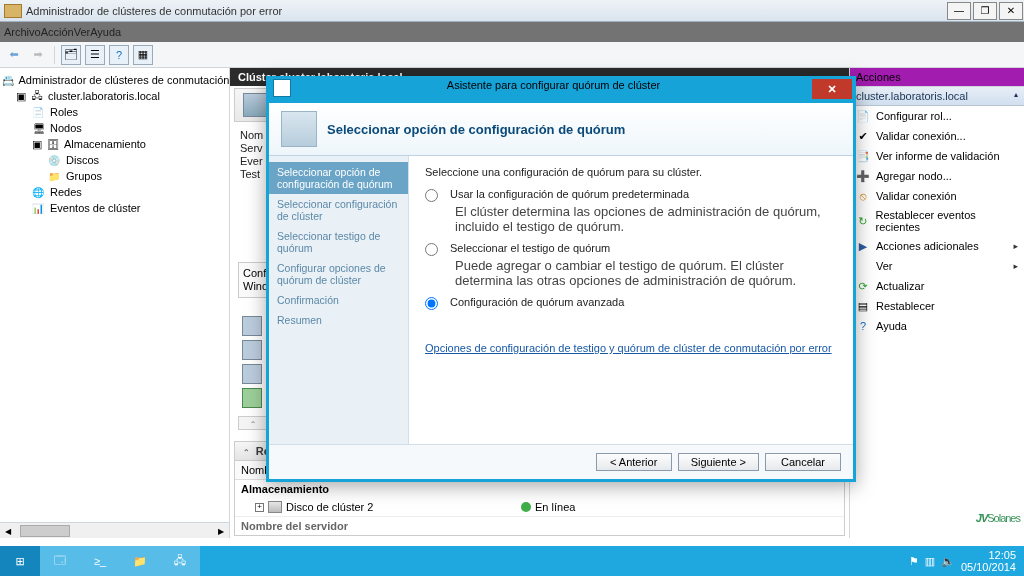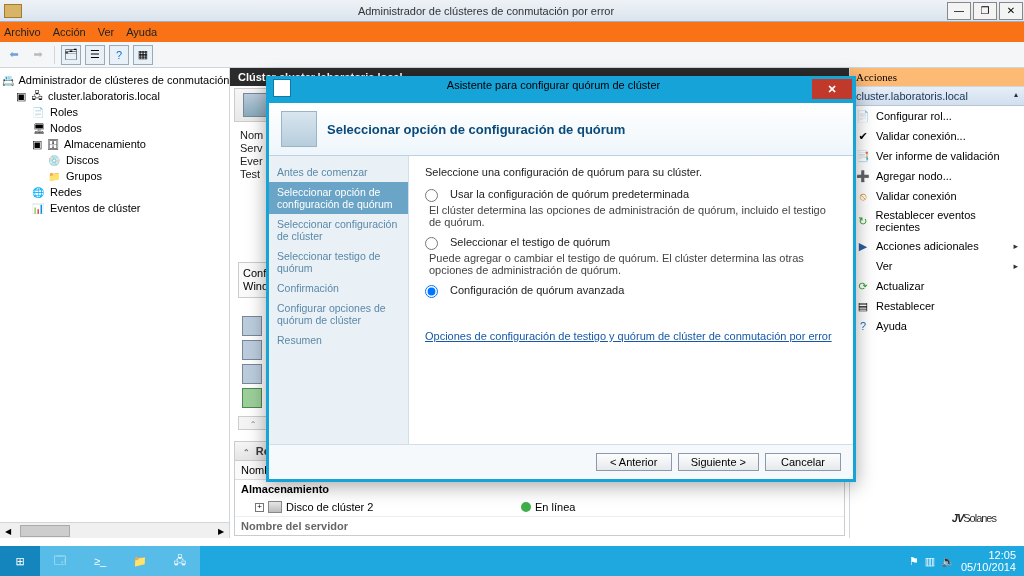--- a/index.html
+++ b/index.html
@@ -1,25 +1,25 @@
 <!DOCTYPE html>
 <html><head>
 <meta charset="utf-8">
 <style>
 * { box-sizing: border-box; margin: 0; padding: 0; font-family: "Segoe UI", Tahoma, sans-serif; font-size: 11px; }
 body { background: #fff; width: 1024px; height: 576px; overflow: hidden; position: relative; }
 
 
 .titlebar { background: linear-gradient(#eef2f6,#dae4ee); height: 22px; display: flex; align-items: center; border-bottom: 1px solid #a0b0c0; }
-.titlebar .title { flex: 1; text-align: center; color: #333; }
+.titlebar .title { flex: 1; text-align: left; color: #333; }
 .titlebar .winbtns { display: flex; }
 .titlebar .winbtn { width: 24px; height: 18px; border: 1px solid #888; margin: 0 1px; display: flex; align-items: center; justify-content: center; background: #f4f4f4; font-size: 10px; }
 
 
-.menubar { background: #f97316; height: 20px; display: flex; align-items: center; padding: 0 4px; gap: 12px; color: #222; }
+.menubar { background: #737373; height: 20px; display: flex; align-items: center; padding: 0 4px; color: #222; }
 .menubar span { cursor: default; }
 
 
 .toolbar { background: #f4f6f8; height: 26px; display: flex; align-items: center; padding: 0 4px; gap: 4px; border-bottom: 1px solid #cfd6dc; }
 .toolbar .tbtn { width: 20px; height: 20px; border: 1px solid transparent; display: flex; align-items: center; justify-content: center; }
 .toolbar .tbtn.boxed { border: 1px solid #9ab; background: #e8f0f8; }
 .toolbar .sep { width: 1px; height: 18px; background: #cfd6dc; margin: 0 2px; }
 
 
 .main { display: flex; height: 470px; }
@@ -54,21 +54,21 @@
 .restable .rhdr { background: linear-gradient(#f6f6f6,#e4e4e4); border-bottom: 1px solid #ccc; padding: 3px 8px; font-weight: bold; color: #3a3a3a;}
 .restable .cols { display: flex; border-bottom: 1px solid #ddd; background: #fafafa; }
 .restable .cols div { padding: 3px 6px; border-right: 1px solid #ddd; }
 .restable .cols .c1 { width: 280px; } .restable .cols .c2 { width: 120px; } .restable .cols .c3 { flex:1; }
 .restable .grp { padding: 3px 6px; font-weight: bold; }
 .restable .row { display: flex; }
 .restable .row div { padding: 3px 6px; }
 .restable .row .c1 { width: 280px; padding-left: 20px; display:flex; align-items:center; gap:4px;} .restable .row .c2 { width: 120px; display:flex;align-items:center;gap:4px;} .restable .row .c3 { flex:1; }
 
 
-.actions-hdr { background: #fdba74; border-bottom: 1px solid #cfd6dc; padding: 3px 6px; font-weight: normal; font-family: Liberation Serif, serif; }
+.actions-hdr { background: #a21caf; border-bottom: 1px solid #cfd6dc; padding: 3px 6px; font-weight: normal; }
 .actions-sec { background: linear-gradient(#e7eef7,#d1dfef); padding: 3px 6px; border-bottom: 1px solid #b8c4d2; font-weight: normal; color: #1a3355; display:flex; }
 .actions-sec .arrow { margin-left:auto; color:#1a3355; font-size:8px;}
 .action-item { display: flex; align-items: center; gap: 6px; padding: 3px 6px; cursor: default; }
 .action-item .ai { width: 14px; height: 14px; display:inline-flex; align-items:center; justify-content:center; font-size:11px;}
 .action-item .sub { margin-left:auto; font-size:9px; color:#333; }
 
 
 .wizard-overlay { position: absolute; left: 266px; top: 76px; width: 590px; background: #fff; border: 3px solid #16a3d8; box-shadow: 0 4px 18px rgba(0,0,0,.35); }
 .wizard-title { background: #16a3d8; display: flex; align-items: flex-start; height: 24px; }
 .wizard-title .wicon { width: 18px; height: 18px; margin: 0 4px; background: #fff; border:1px solid #0c7aa5; }
@@ -80,36 +80,36 @@
 .wizard-head .whtxt { font-weight: bold; color: #0a4a7a; font-size: 13px; }
 
 .wizard-body { display:flex; min-height: 288px; }
 .wizard-steps { width: 140px; background: #eaf1f6; border-right: 1px solid #d2dee8; padding: 6px 0; }
 .wizard-steps .step { padding: 4px 8px; color: #5a88a8; font-size: 10.5px; }
 .wizard-steps .step.active { background: #6aa4c6; color: #fff; }
 .wizard-content { flex:1; padding: 10px 16px; font-size: 11px; color: #222; }
 .wizard-content .lead { margin-bottom: 10px; }
 .wizard-content .opt { display:flex; gap:12px; align-items:flex-start; margin: 8px 0 2px; }
 .wizard-content .opt input { margin-top: 1px; }
-.wizard-content .desc { margin-left: 4px; color: #444; font-size: 11px; margin-bottom: 6px; }
+.wizard-content .desc { margin-left: 30px; color: #444; font-size: 13px; margin-bottom: 6px; }
 .wizard-content .link { color: #1758a6; text-decoration: underline; margin-top: 30px; display: inline-block; }
 
 .wizard-btns { display:flex; justify-content:flex-end; gap:6px; padding: 8px 12px; border-top: 1px solid #d2dee8; background:#f6f9fb;}
 .wizard-btns button { padding: 2px 12px; border: 1px solid #8a9aac; background: linear-gradient(#fdfdfd,#e6e9ec); font-size:11px; min-width:76px;}
 
 
 .taskbar { position: absolute; bottom: 0; left: 0; right: 0; height: 30px; background: #1fa7e0; display: flex; align-items: center; }
 .taskbar .start { width: 40px; height: 30px; background: #1486bd; display:flex; align-items:center; justify-content:center; color:#fff;}
 .taskbar .task { width: 40px; height: 30px; display:flex; align-items:center; justify-content:center; color:#fff; }
 .taskbar .task.active { background: rgba(255,255,255,.25); }
 .taskbar .tray { margin-left:auto; display:flex; align-items:center; gap:6px; padding: 0 8px; color:#fff; font-size:10px;}
 .taskbar .clock { text-align:right; line-height: 1.1; }
 
 
-.watermark { position:absolute; right: 28px; bottom: 44px; font-size: 42px; font-weight: 300; color: #000000; letter-spacing: -1px; opacity:.85;}
+.watermark { position:absolute; right: 4px; bottom: 44px; font-size: 42px; font-weight: 300; color: #15803d; letter-spacing: -1px; opacity:.85;}
 .watermark .j { font-style: italic; font-weight: 600; }
 
 .expander-glyph { width:10px; text-align:center; display:inline-block;}
 .green-dot{width:10px;height:10px;border-radius:50%;background:#3fae49;display:inline-block;}
 .disk-icon{width:14px;height:12px;background:linear-gradient(#e8e8e8,#bcbcbc);border:1px solid #888;display:inline-block;}
 .plusbox{width:9px;height:9px;border:1px solid #777;display:inline-flex;align-items:center;justify-content:center;font-size:8px;line-height:1;}
 .chevron{font-size:8px;color:#777;}
 </style>
 </head>
 <body>
@@ -306,26 +306,25 @@
     <div class="wicon"></div>
     <div class="wtxt">Asistente para configurar quórum de clúster</div>
     <div class="wclose">✕</div>
   </div>
   <div class="wizard-head">
     <div class="whicon"></div>
     <div class="whtxt">Seleccionar opción de configuración de quórum</div>
   </div>
   <div class="wizard-body">
     <div class="wizard-steps">
-      <div class="step">Antes de comenzar</div>
       <div class="step active">Seleccionar opción de configuración de quórum</div>
       <div class="step">Seleccionar configuración de clúster</div>
       <div class="step">Seleccionar testigo de quórum</div>
+      <div class="step">Configurar opciones de quórum de clúster</div>
       <div class="step">Confirmación</div>
-      <div class="step">Configurar opciones de quórum de clúster</div>
       <div class="step">Resumen</div>
     </div>
     <div class="wizard-content">
       <div class="lead">Seleccione una configuración de quórum para su clúster.</div>
 
       <div class="opt">
         <input type="radio" name="q" style="">
         <span>Usar la configuración de quórum predeterminada</span>
       </div>
       <div class="desc">El clúster determina las opciones de administración de quórum, incluido el testigo de quórum.</div>

